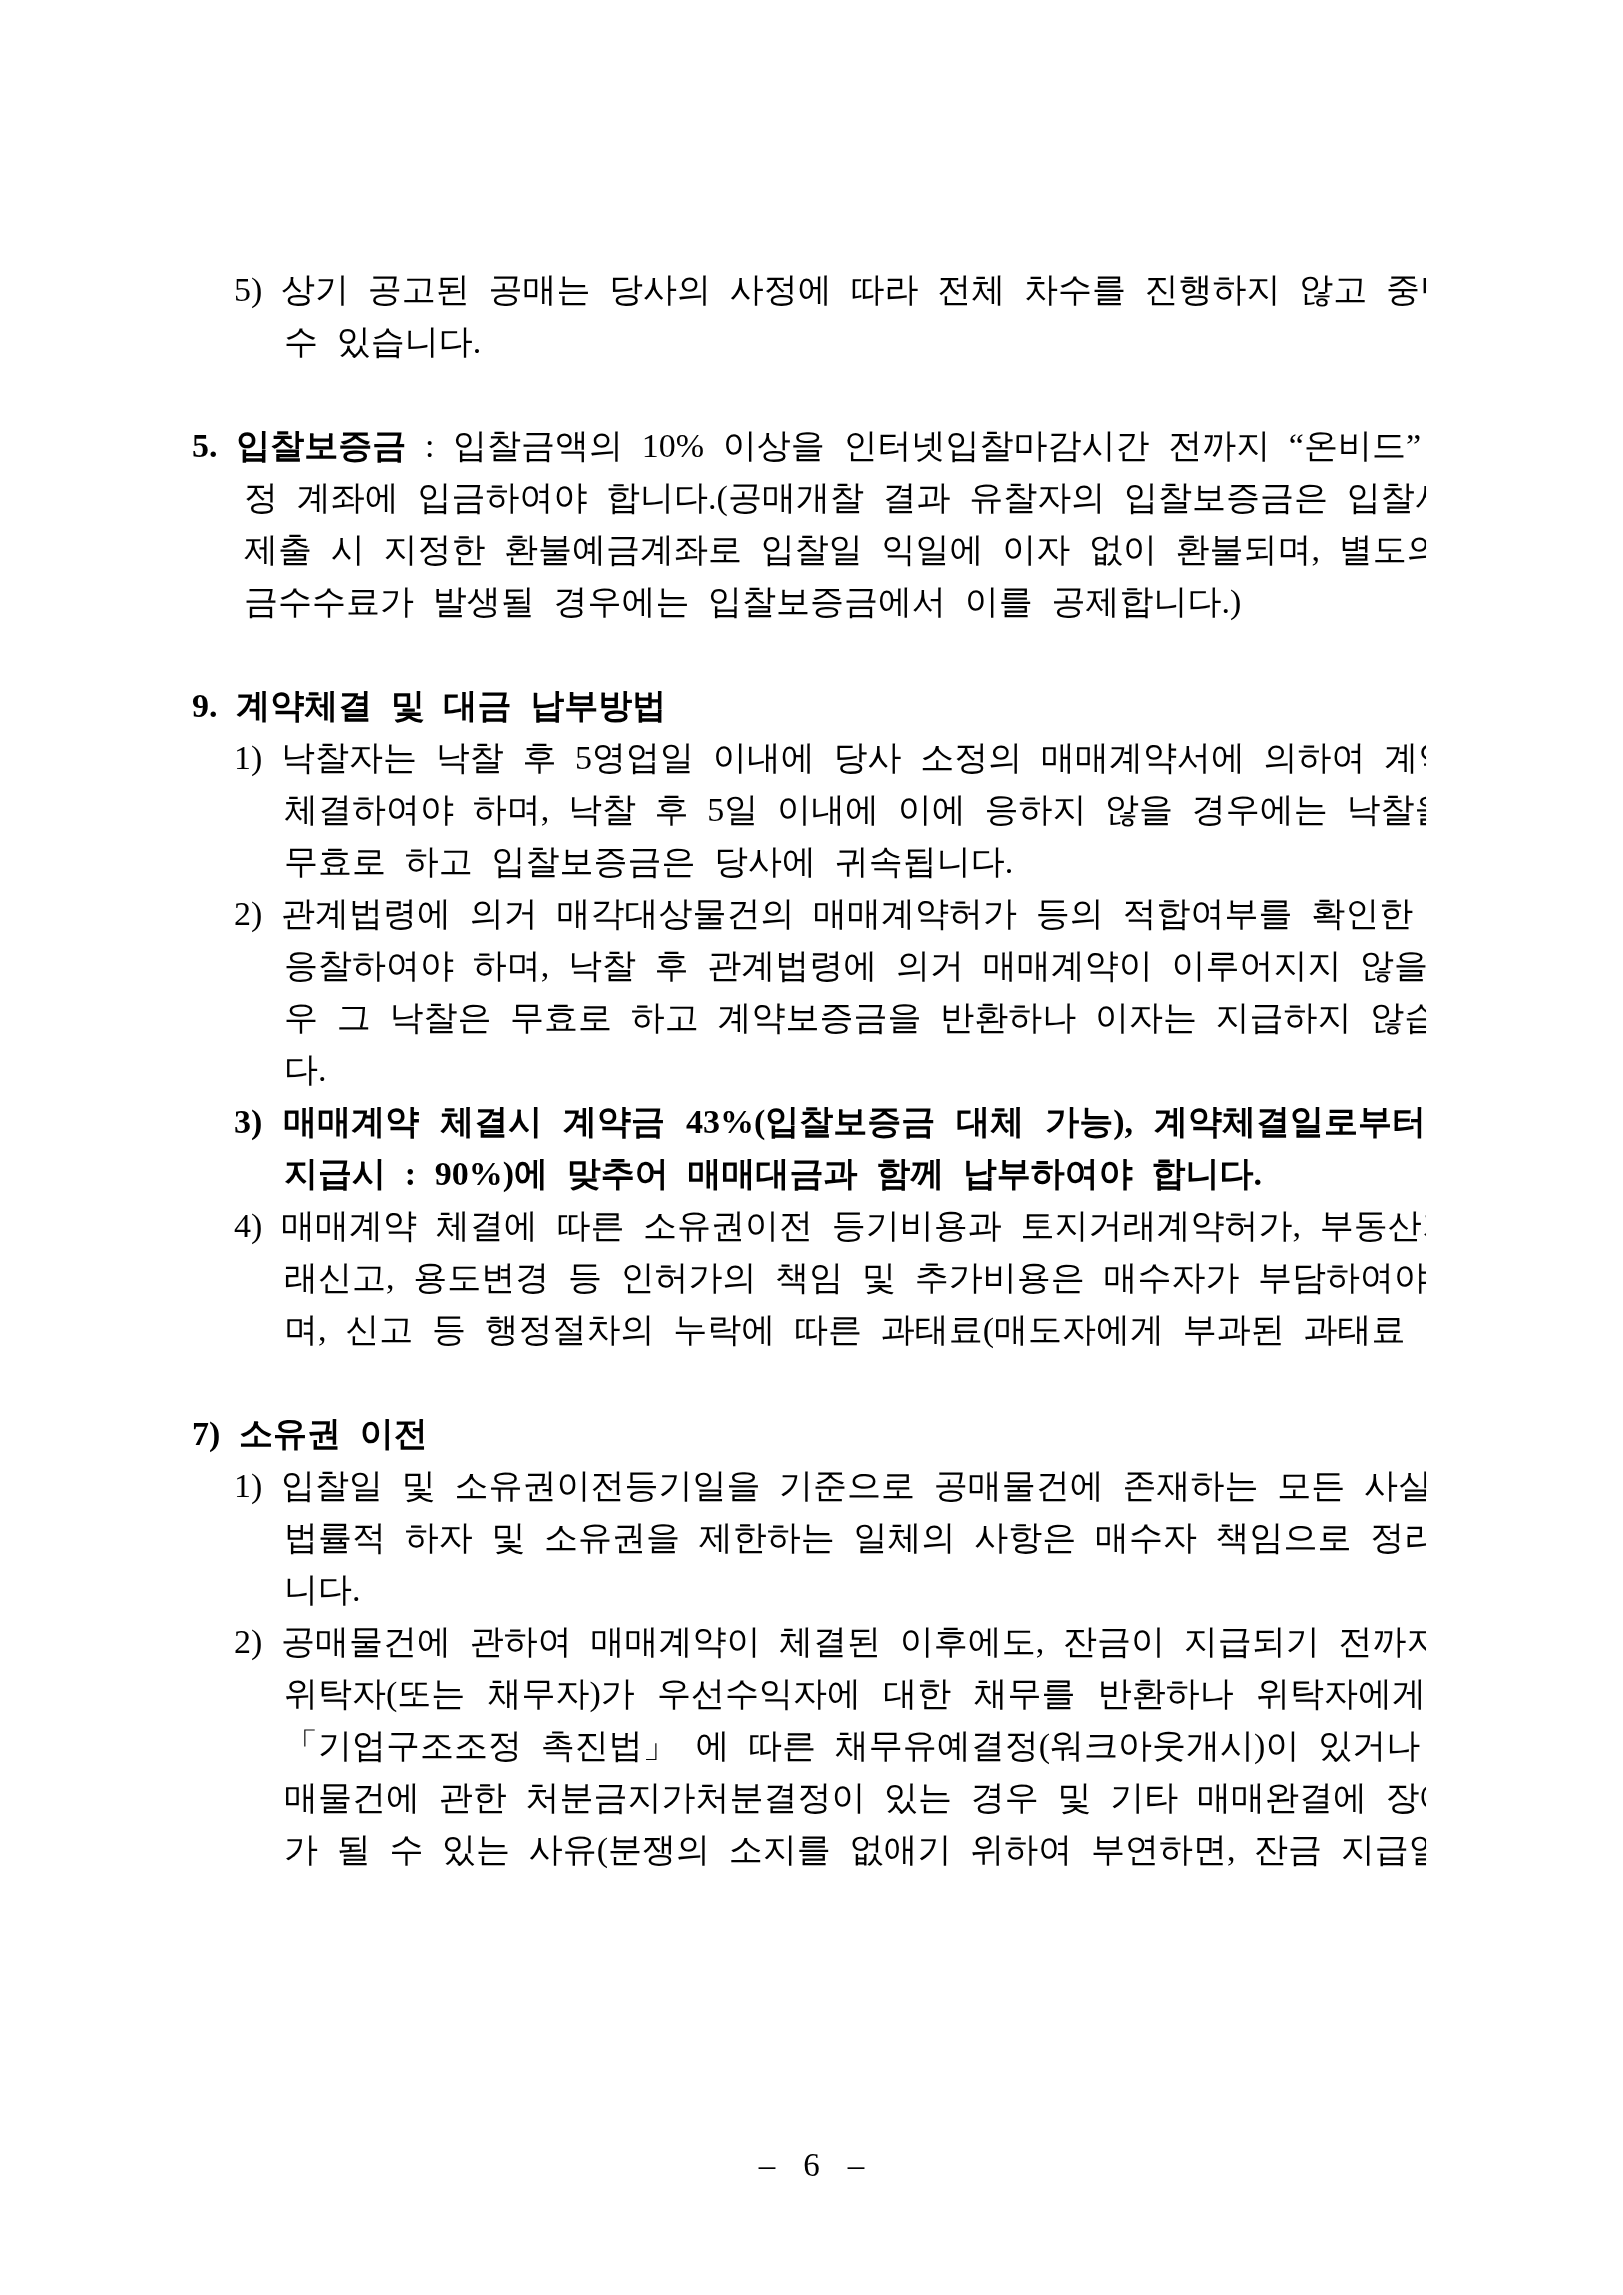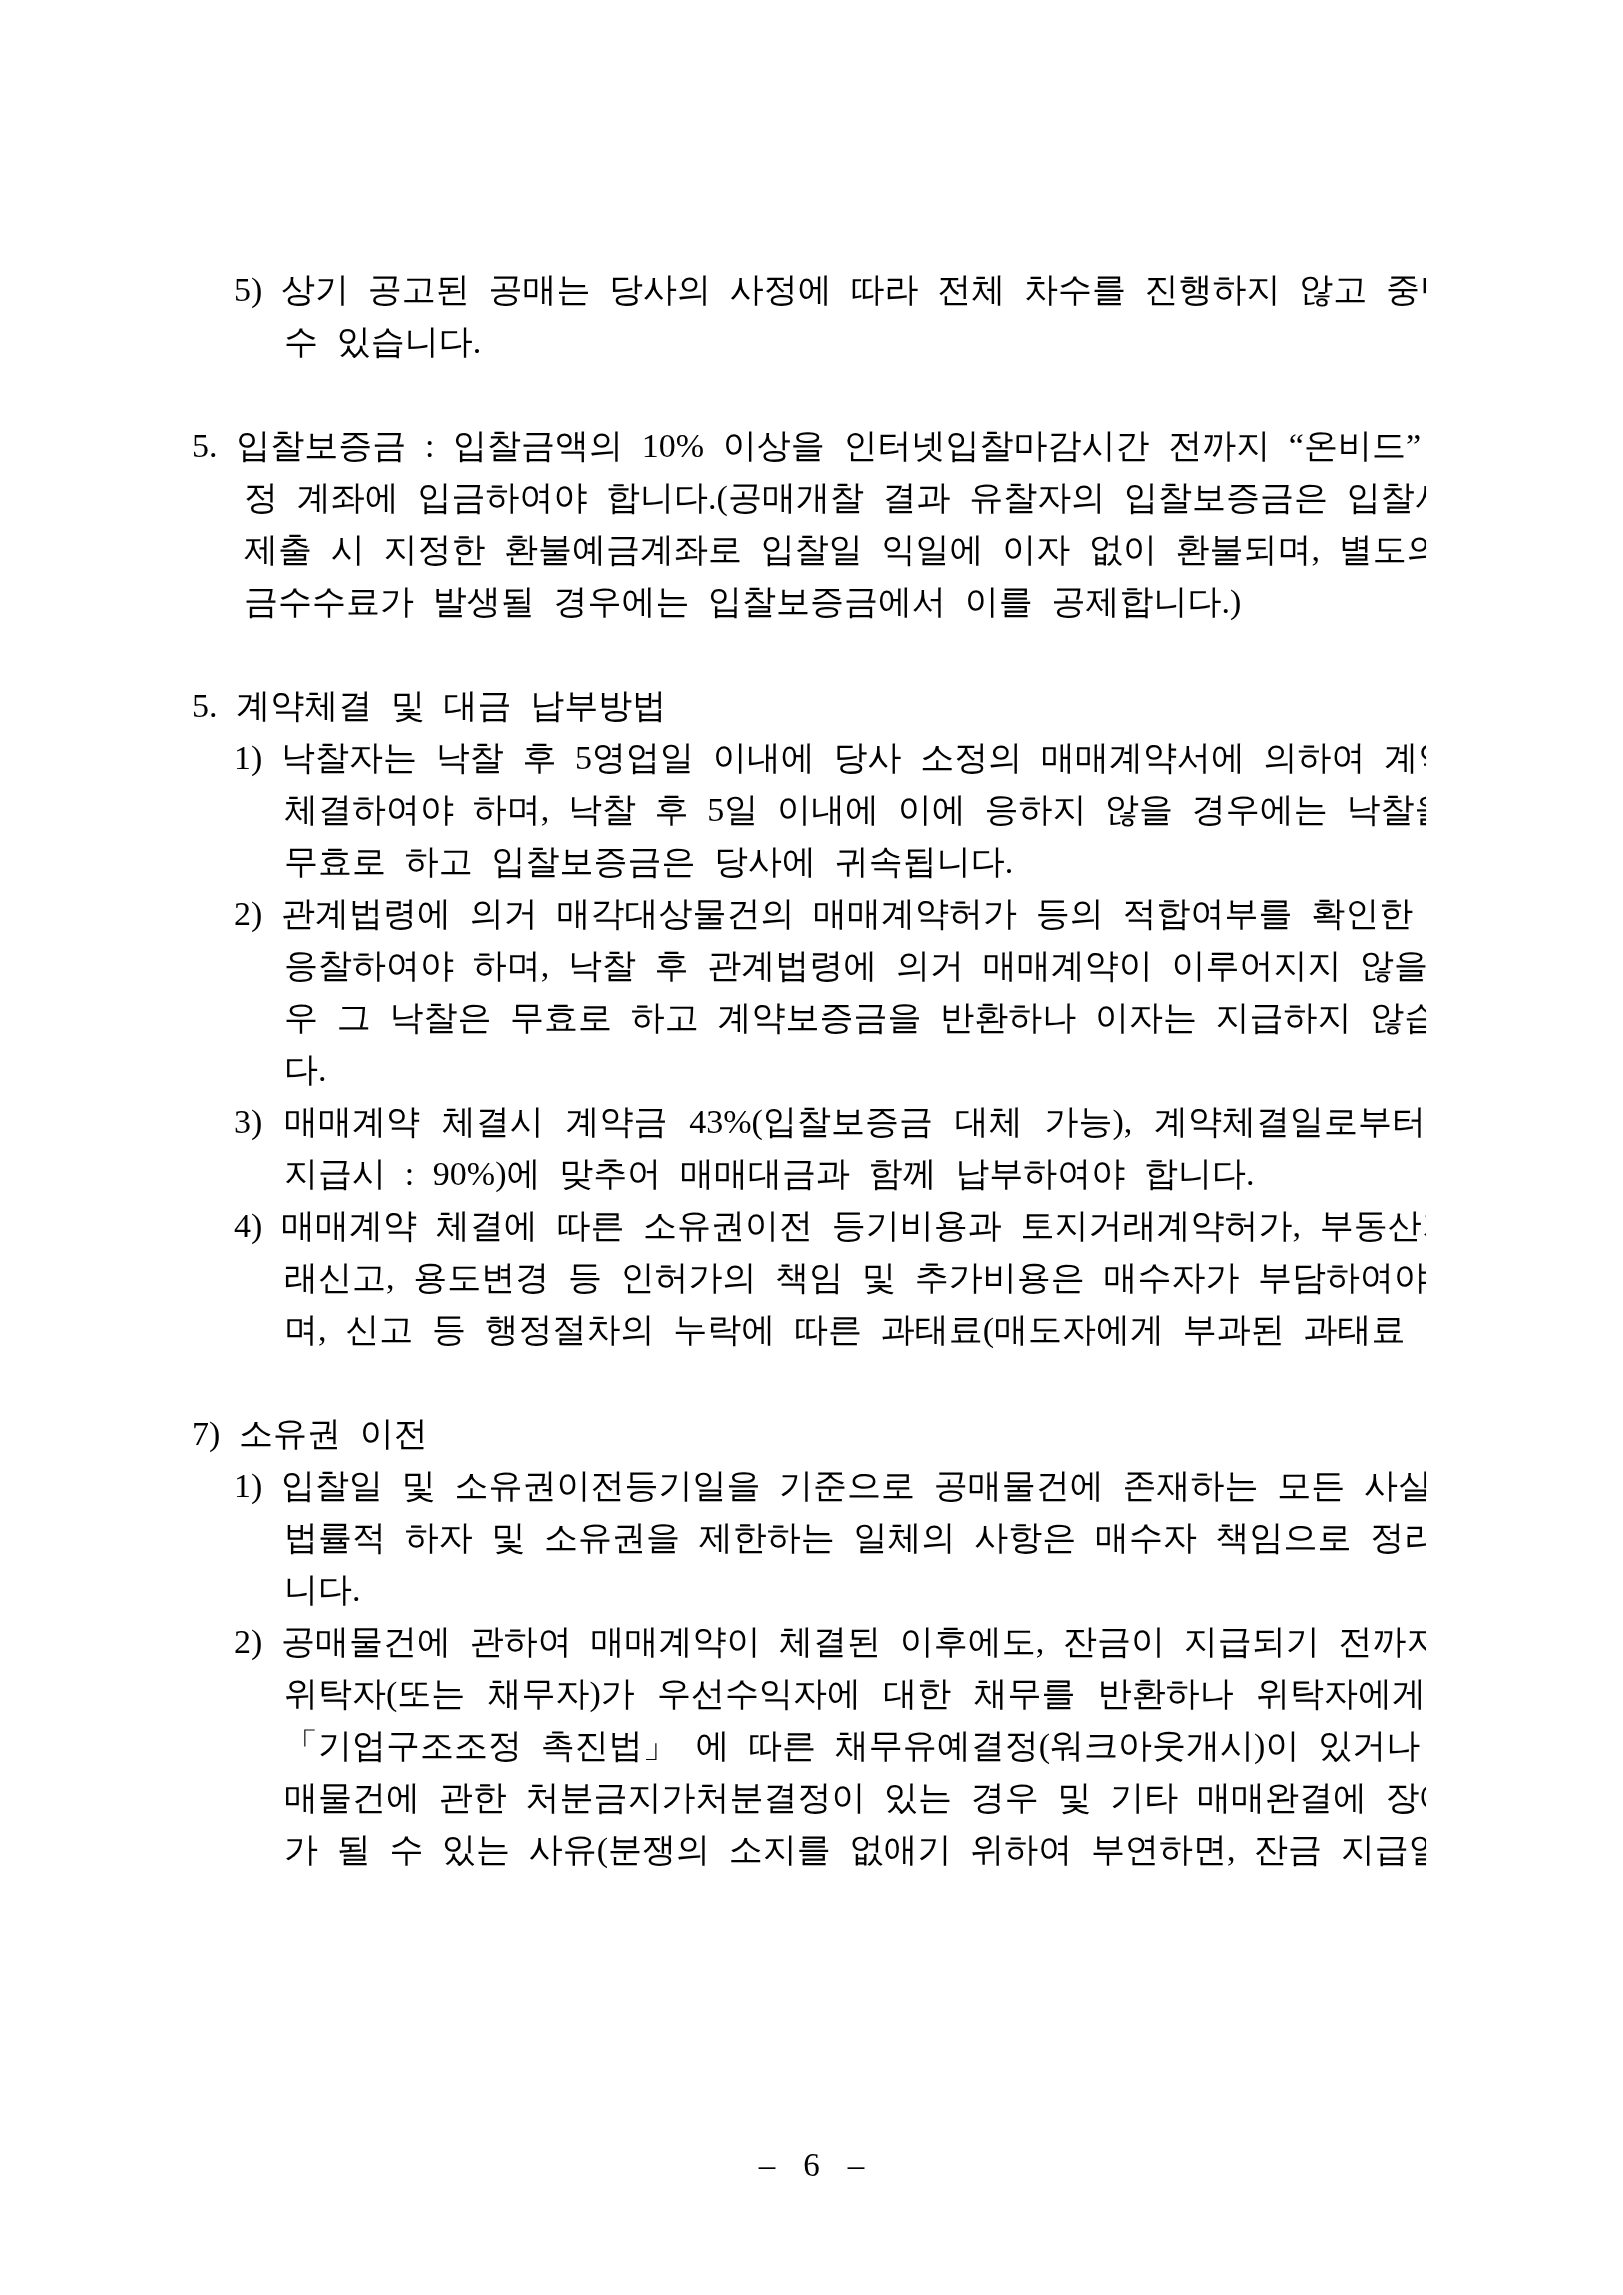--- a/index.html
+++ b/index.html
@@ -36,21 +36,21 @@
   .line.just {
     text-align: justify;
     text-justify: inter-word;
     text-align-last: justify;
   }
   .line.gap { margin-top: 52px; }
   .ind-sec       { padding-left: 0; }
   .ind-sec-cont  { padding-left: 52px; }
   .ind-item      { padding-left: 42px; }
   .ind-item-cont { padding-left: 92px; }
-  .b { font-weight: normal; }
+  .b { font-weight: bold; }
   .footer {
     position: absolute;
     top: 2139px;
     left: 0;
     width: 100%;
     text-align: center;
     font-size: 33px;
     line-height: 52px;
     word-spacing: 0.6em;
   }
@@ -59,21 +59,21 @@
 <body>
 
 <div class="page">
   <div class="content">
       <div class="line ind-item just"><span>5) 상기 공고된 공매는 당사의 사정에 따라 전체 차수를 진행하지 않고 중단될</span></div>
       <div class="line ind-item-cont"><span>수 있습니다.</span></div>
       <div class="line ind-sec just gap"><span class="b">5. 입찰보증금</span><span> : 입찰금액의 10% 이상을 인터넷입찰마감시간 전까지 “온비드” 지</span></div>
       <div class="line ind-sec-cont just"><span>정 계좌에 입금하여야 합니다.(공매개찰 결과 유찰자의 입찰보증금은 입찰서</span></div>
       <div class="line ind-sec-cont just"><span>제출 시 지정한 환불예금계좌로 입찰일 익일에 이자 없이 환불되며, 별도의 송</span></div>
       <div class="line ind-sec-cont"><span>금수수료가 발생될 경우에는 입찰보증금에서 이를 공제합니다.)</span></div>
-      <div class="line ind-sec gap"><span class="b">5. 계약체결 및 대금 납부방법</span></div>
+      <div class="line ind-sec gap"><span class="b">9. 계약체결 및 대금 납부방법</span></div>
       <div class="line ind-item just"><span>1) 낙찰자는 낙찰 후 5영업일 이내에 당사 소정의 매매계약서에 의하여 계약을</span></div>
       <div class="line ind-item-cont just"><span>체결하여야 하며, 낙찰 후 5일 이내에 이에 응하지 않을 경우에는 낙찰을</span></div>
       <div class="line ind-item-cont"><span>무효로 하고 입찰보증금은 당사에 귀속됩니다.</span></div>
       <div class="line ind-item just"><span>2) 관계법령에 의거 매각대상물건의 매매계약허가 등의 적합여부를 확인한 후</span></div>
       <div class="line ind-item-cont just"><span>응찰하여야 하며, 낙찰 후 관계법령에 의거 매매계약이 이루어지지 않을 경</span></div>
       <div class="line ind-item-cont just"><span>우 그 낙찰은 무효로 하고 계약보증금을 반환하나 이자는 지급하지 않습니</span></div>
       <div class="line ind-item-cont"><span>다.</span></div>
       <div class="line ind-item just"><span class="b">3) 매매계약 체결시 계약금 43%(입찰보증금 대체 가능), 계약체결일로부터</span></div>
       <div class="line ind-item-cont"><span class="b">지급시 : 90%)에 맞추어 매매대금과 함께 납부하여야 합니다.</span></div>
       <div class="line ind-item just"><span>4) 매매계약 체결에 따른 소유권이전 등기비용과 토지거래계약허가, 부동산거</span></div>

